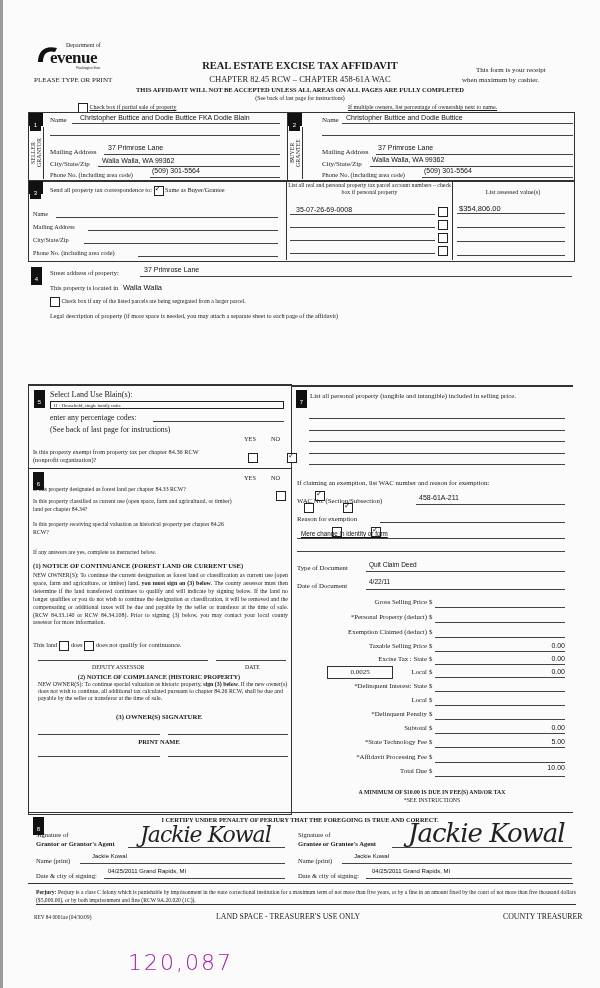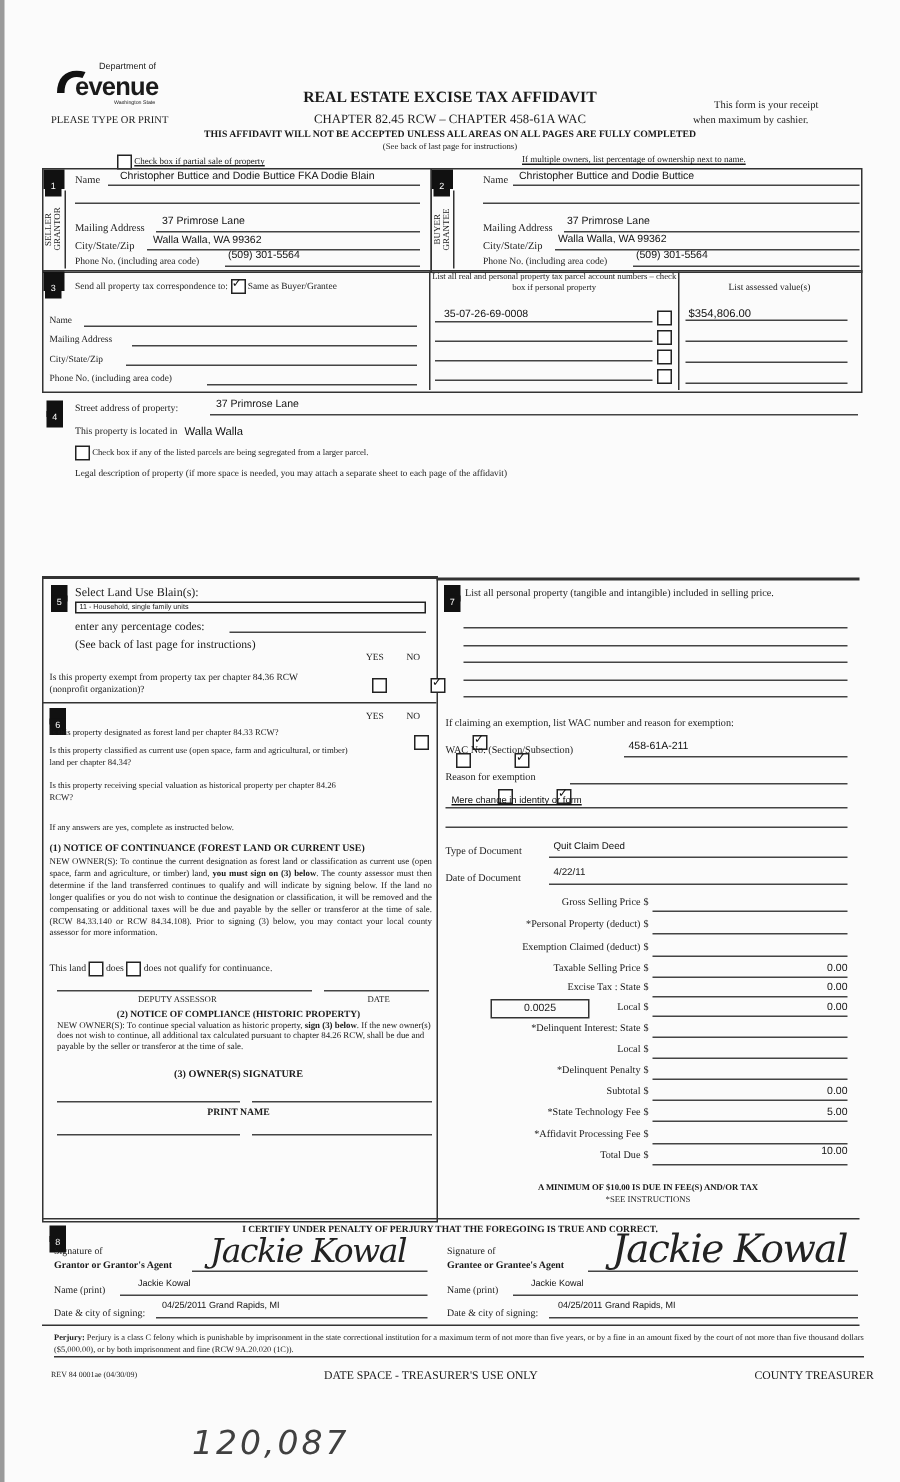--- a/index.html
+++ b/index.html
@@ -1,32 +1,32 @@
 <!DOCTYPE html>
 <html><head>
 <meta charset="utf-8">
 <style>
   html, body { margin:0; padding:0; }
   body { width:600px; height:988px; background:#fbfbfb; position:relative; overflow:hidden; font-family:"Liberation Serif", "DejaVu Serif", serif; color:#1a1a1a; }
   .scan-edge { position:absolute; left:0; top:0; width:3px; height:988px; background:#9a9a9a; }
   .abs { position:absolute; }
-  .sans { font-family:Liberation Sans, sans-serif; }
+  .sans { font-family:Liberation Serif, serif; }
   .num { display:inline-block; background:#111; color:#fff; font-size:6px; width:11px; height:11px; text-align:center; line-height:11px; font-family:"Liberation Sans", sans-serif; }
   .box { position:absolute; border:1px solid #333; }
   .line { position:absolute; border-bottom:1px solid #444; }
   .cb { display:inline-block; width:8px; height:8px; border:1px solid #222; background:#fff; vertical-align:middle; position:relative; }
   .cb.checked::after { content:"✓"; position:absolute; left:0px; top:-3px; font-size:8px; color:#111; }
   .lbl { font-size:7px; }
   .fill { font-family:"Liberation Sans", sans-serif; font-size:7px; color:#111; }
   .vert { writing-mode:vertical-rl; transform:rotate(180deg); font-size:6px; text-align:center; }
   .bold { font-weight:bold; }
   .center { text-align:center; }
   .right { text-align:right; }
   .sig { font-family:"DejaVu Serif", serif; font-style:italic; font-size:22px; color:#222; letter-spacing:-1px; }
-  .hand { font-family:"DejaVu Sans", sans-serif; font-style:italic; font-size:22px; color:#404040; font-weight:200; letter-spacing:2px; }
+  .hand { font-family:"DejaVu Sans", sans-serif; font-size:22px; color:#a21caf; font-weight:200; letter-spacing:2px; }
 </style>
 </head>
 <body>
 
 
 
 <div class="scan-edge"></div>
 
 
 <div class="abs" style="left:36px;top:42px;width:80px;">
@@ -323,18 +323,18 @@
 <div class="line" style="left:366px;top:868px;width:206px;height:10px;"></div>
 <div class="abs fill" style="left:372px;top:868px;font-size:6px;">04/25/2011 Grand Rapids, MI</div>
 
 <div class="abs" style="left:28px;top:883px;width:545px;height:1px;background:#333;"></div>
 
 
 <div class="abs" style="left:36px;top:888px;width:540px;font-size:5.6px;line-height:8px;border-bottom:1px solid #333;">
   <b>Perjury:</b><span> Perjury is a class C felony which is punishable by imprisonment in the state correctional institution for a maximum term of not more than five years, or by a fine in an amount fixed by the court of not more than five thousand dollars ($5,000.00), or by both imprisonment and fine (RCW 9A.20.020 (1C)).</span>
 </div>
 <div class="abs" style="left:34px;top:914px;font-size:5.3px;">REV 84 0001ae (04/30/09)</div>
-<div class="abs" style="left:216px;top:912px;font-size:7.8px;">DATE SPACE - TREASURER'S USE ONLY</div>
+<div class="abs" style="left:216px;top:912px;font-size:7.8px;">LAND SPACE - TREASURER'S USE ONLY</div>
 <div class="abs" style="left:503px;top:912px;font-size:7.8px;">COUNTY TREASURER</div>
 <div class="abs hand" style="left:128px;top:950px;">120,087</div>
 
 
 
 
 </body></html>

